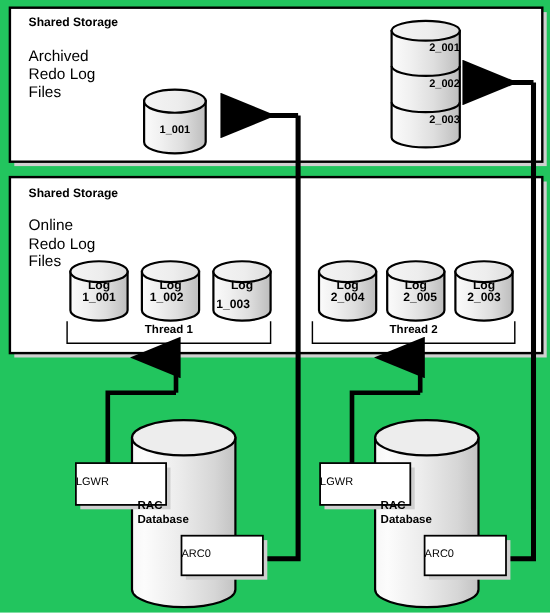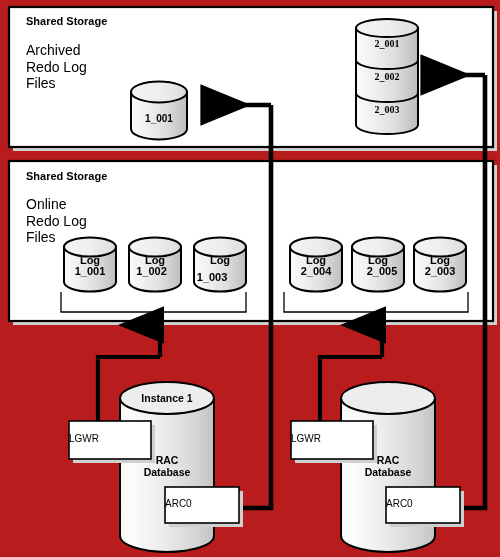--- a/index.html
+++ b/index.html
@@ -1,30 +1,30 @@
 <!DOCTYPE html>
 <html><head>
 <meta charset="utf-8">
 <style>
   html,body{margin:0;padding:0;background:#ffffff;}
   body{width:500px;height:557px;position:relative;
        font-family:"Liberation Sans","DejaVu Sans",sans-serif;
        -webkit-font-smoothing:antialiased;}
-  #stage{position:absolute;left:0;top:0;width:500px;height:557px;overflow:hidden;background:#b91c1c;}
+  #stage{position:absolute;left:0;top:0;width:500px;height:557px;overflow:hidden;background:#22c55e;}
   svg{position:absolute;left:0;top:0;}
   .lbl{position:absolute;color:#000;white-space:pre;line-height:1.18;}
   .storage-title{font-size:11px;font-weight:bold;}
   .storage-sub{font-size:14px;font-weight:normal;}
   .cyl-label{font-size:10px;font-weight:bold;text-align:center;}
   .cyl-label-sm{font-size:11px;font-weight:bold;text-align:center;line-height:1.08;}
   .thread-label{font-size:10.5px;font-weight:bold;text-align:center;}
   .proc-label{font-size:10px;font-weight:normal;text-align:left;}
   .inst-label{font-size:10.5px;font-weight:bold;text-align:center;}
-  .rac-label{font-size:10.5px;font-weight:bold;text-align:center;line-height:1.12;}
-  .stack-label{font-size:10px;font-weight:bold;text-align:center;font-family:Liberation Serif, serif;}
+  .rac-label{font-size:10.5px;font-weight:bold;text-align:left;line-height:1.12;}
+  .stack-label{font-size:10px;font-weight:bold;text-align:right;}
 </style>
 </head>
 <body>
 
 <div id="stage">
 
   <svg width="500" height="557" viewBox="0 0 500 557">
     <defs>
       <linearGradient id="gcyl" x1="0" y1="0" x2="1" y2="0">
         <stop offset="0" stop-color="#fbfbfb"></stop>
@@ -168,22 +168,23 @@
 
   <div class="lbl cyl-label-sm" style="left:290px;top:255px;width:52px;">Log</div>
   <div class="lbl cyl-label-sm" style="left:290px;top:266px;width:52px;">2_004</div>
 
   <div class="lbl cyl-label-sm" style="left:352px;top:255px;width:52px;">Log</div>
   <div class="lbl cyl-label-sm" style="left:352px;top:266px;width:60px;">2_005</div>
 
   <div class="lbl cyl-label-sm" style="left:414px;top:255px;width:52px;">Log</div>
   <div class="lbl cyl-label-sm" style="left:414px;top:266px;width:52px;">2_003</div>
 
+  <div class="lbl thread-label" style="left:61px;top:294px;width:185px;">Thread 1</div>
+  <div class="lbl thread-label" style="left:284px;top:294px;width:184px;">Thread 2</div>
 
-  <div class="lbl inst-label" style="left:120px;top:392px;width:94px;">Instance 1</div>
   <div class="lbl rac-label" style="left:125px;top:455px;width:84px;">RAC
 Database</div>
 
   <div class="lbl rac-label" style="left:346px;top:455px;width:84px;">RAC
 Database</div>
 
   <div class="lbl proc-label" style="left:69px;top:433px;width:82px;">LGWR</div>
   <div class="lbl proc-label" style="left:165px;top:498px;width:74px;">ARC0</div>
   <div class="lbl proc-label" style="left:291px;top:433px;width:82px;">LGWR</div>
   <div class="lbl proc-label" style="left:386px;top:498px;width:74px;">ARC0</div>

